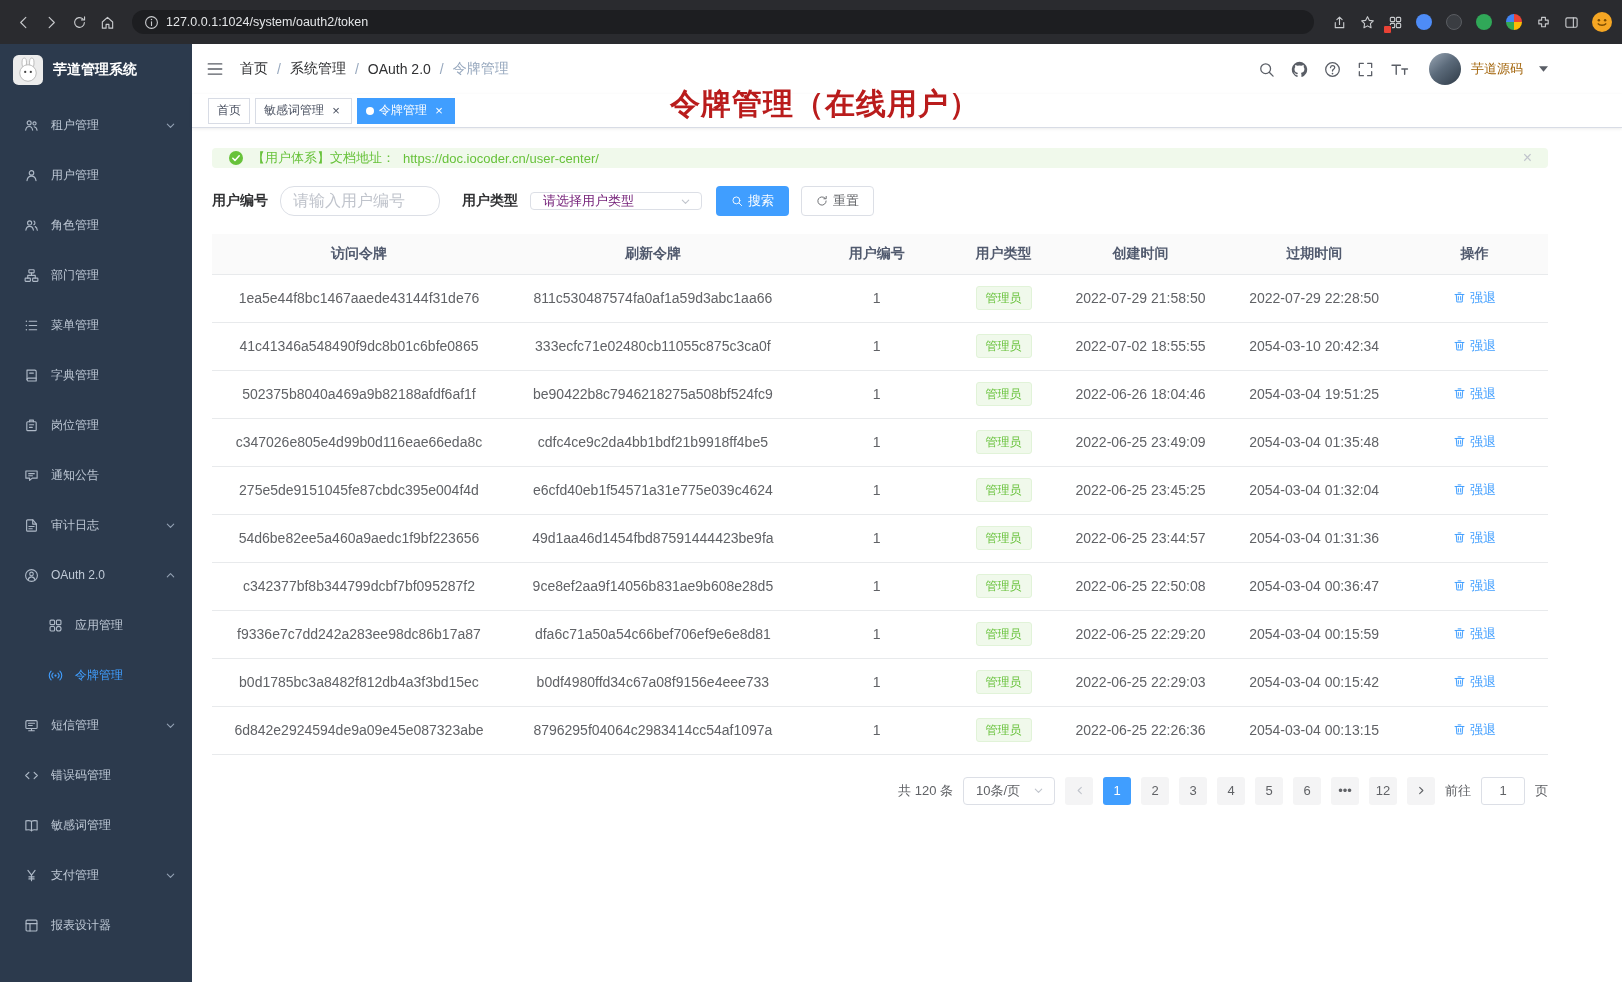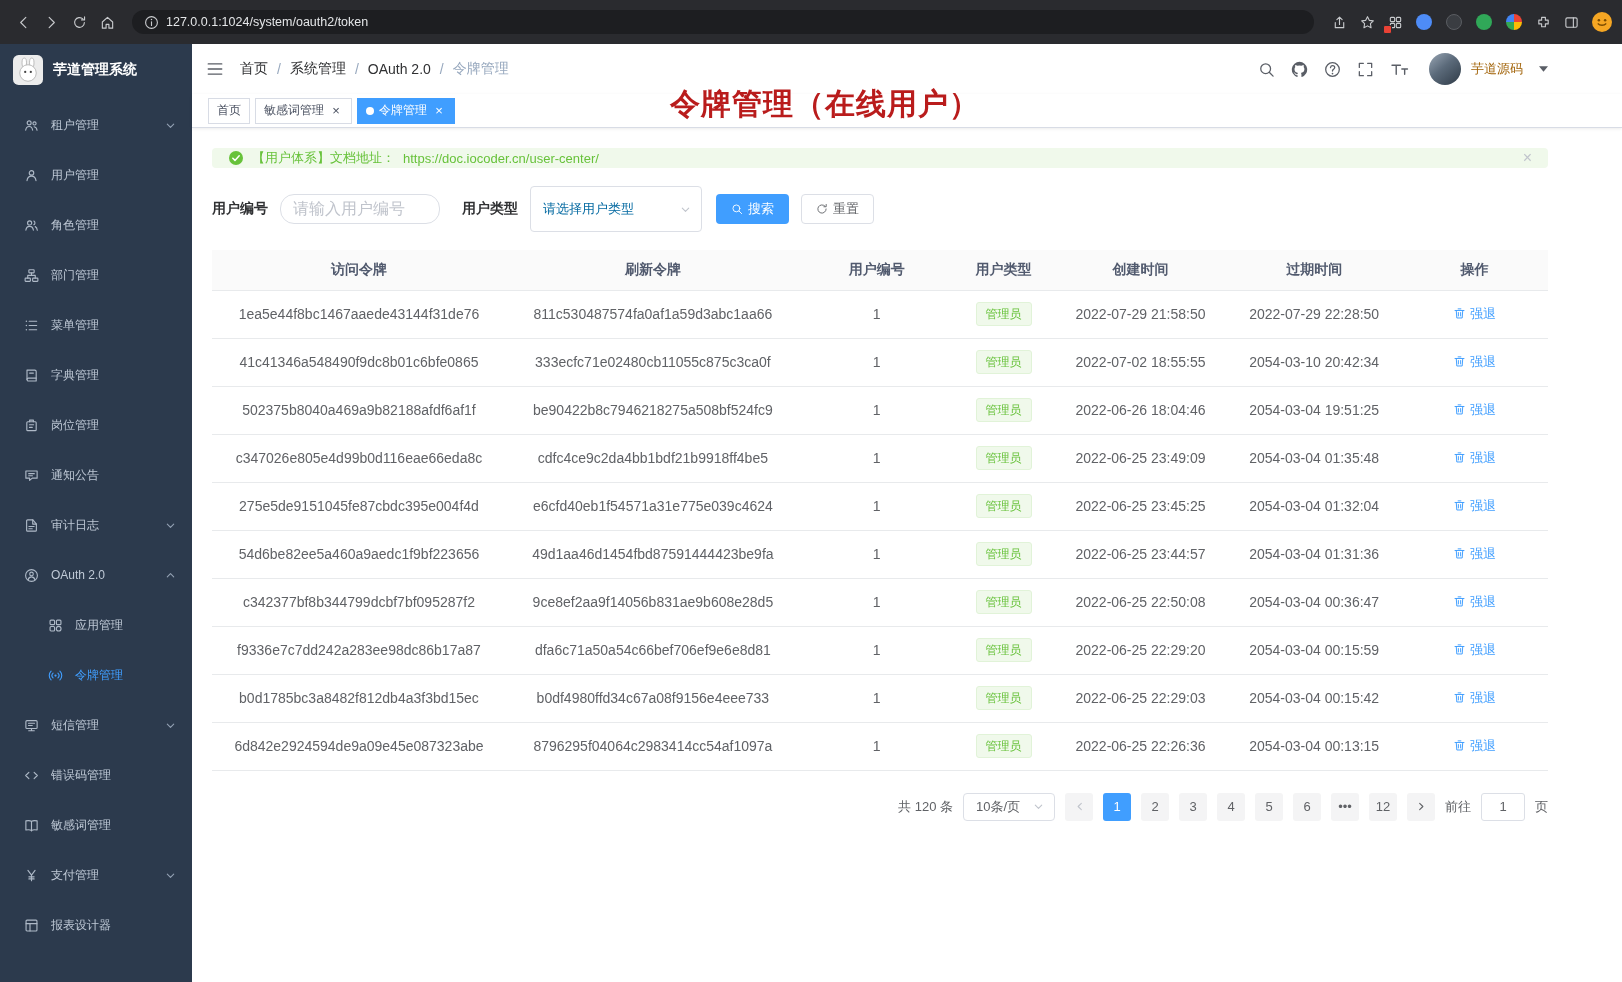--- a/index.html
+++ b/index.html
@@ -72,21 +72,21 @@
   .alert-ic { display: flex; }
   .alert-text { color: #67c23a; }
   .alert-link { color: #67c23a; text-decoration: none; cursor: pointer; }
   .alert-close { margin-left: auto; color: #c0c4cc; font-size: 16px; cursor: pointer; }
 
   .filters { display: flex; align-items: center; margin-top: 18px; }
   .flabel { font-size: 14px; font-weight: 700; color: #303133; margin-right: 12px; white-space: nowrap; }
   .flabel.ml { margin-left: 22px; }
   .finput { width: 160px; height: 30px; border: 1px solid #dcdfe6; border-radius: 14px; padding: 0 12px; font-size: 16px; color: #606266; outline: none; font-family: inherit; }
   .finput::placeholder { color: #c0c4cc; }
-  .fselect { width: 172px; height: 46px; border: 1px solid #dcdfe6; border-radius: 4px; padding: 0 10px 0 12px; font-size: 13px; color: #0369a1; display: flex; align-items: center; justify-content: space-between; background: #fff; cursor: pointer; }
+  .fselect { width: 172px; height: 18px; border: 1px solid #dcdfe6; border-radius: 4px; padding: 0 10px 0 12px; font-size: 13px; color: #701a75; display: flex; align-items: center; justify-content: space-between; background: #fff; cursor: pointer; }
   .selcaret { color: #c0c4cc; display: flex; }
   .selcaret svg { width: 11px; height: 11px; }
   .btn { height: 30px; border-radius: 4px; font-size: 13px; display: inline-flex; align-items: center; gap: 5px; padding: 0 14px; cursor: pointer; border: 1px solid transparent; font-family: inherit; }
   .btn.primary { background: #409eff; color: #fff; margin-left: 14px; }
   .btn.plain { background: #fff; border-color: #dcdfe6; color: #606266; margin-left: 12px; }
   .btn-ic { display: flex; }
   .btn-ic svg { width: 12px; height: 12px; }
 
   .grid { width: 100%; border-collapse: collapse; margin-top: 18px; font-size: 14px; color: #606266; table-layout: fixed; }
   .grid th { height: 40px; background: #fafafa; color: #515a6e; font-weight: 700; font-size: 14px; border-bottom: 1px solid #e8eaec; text-align: center; white-space: nowrap; }

